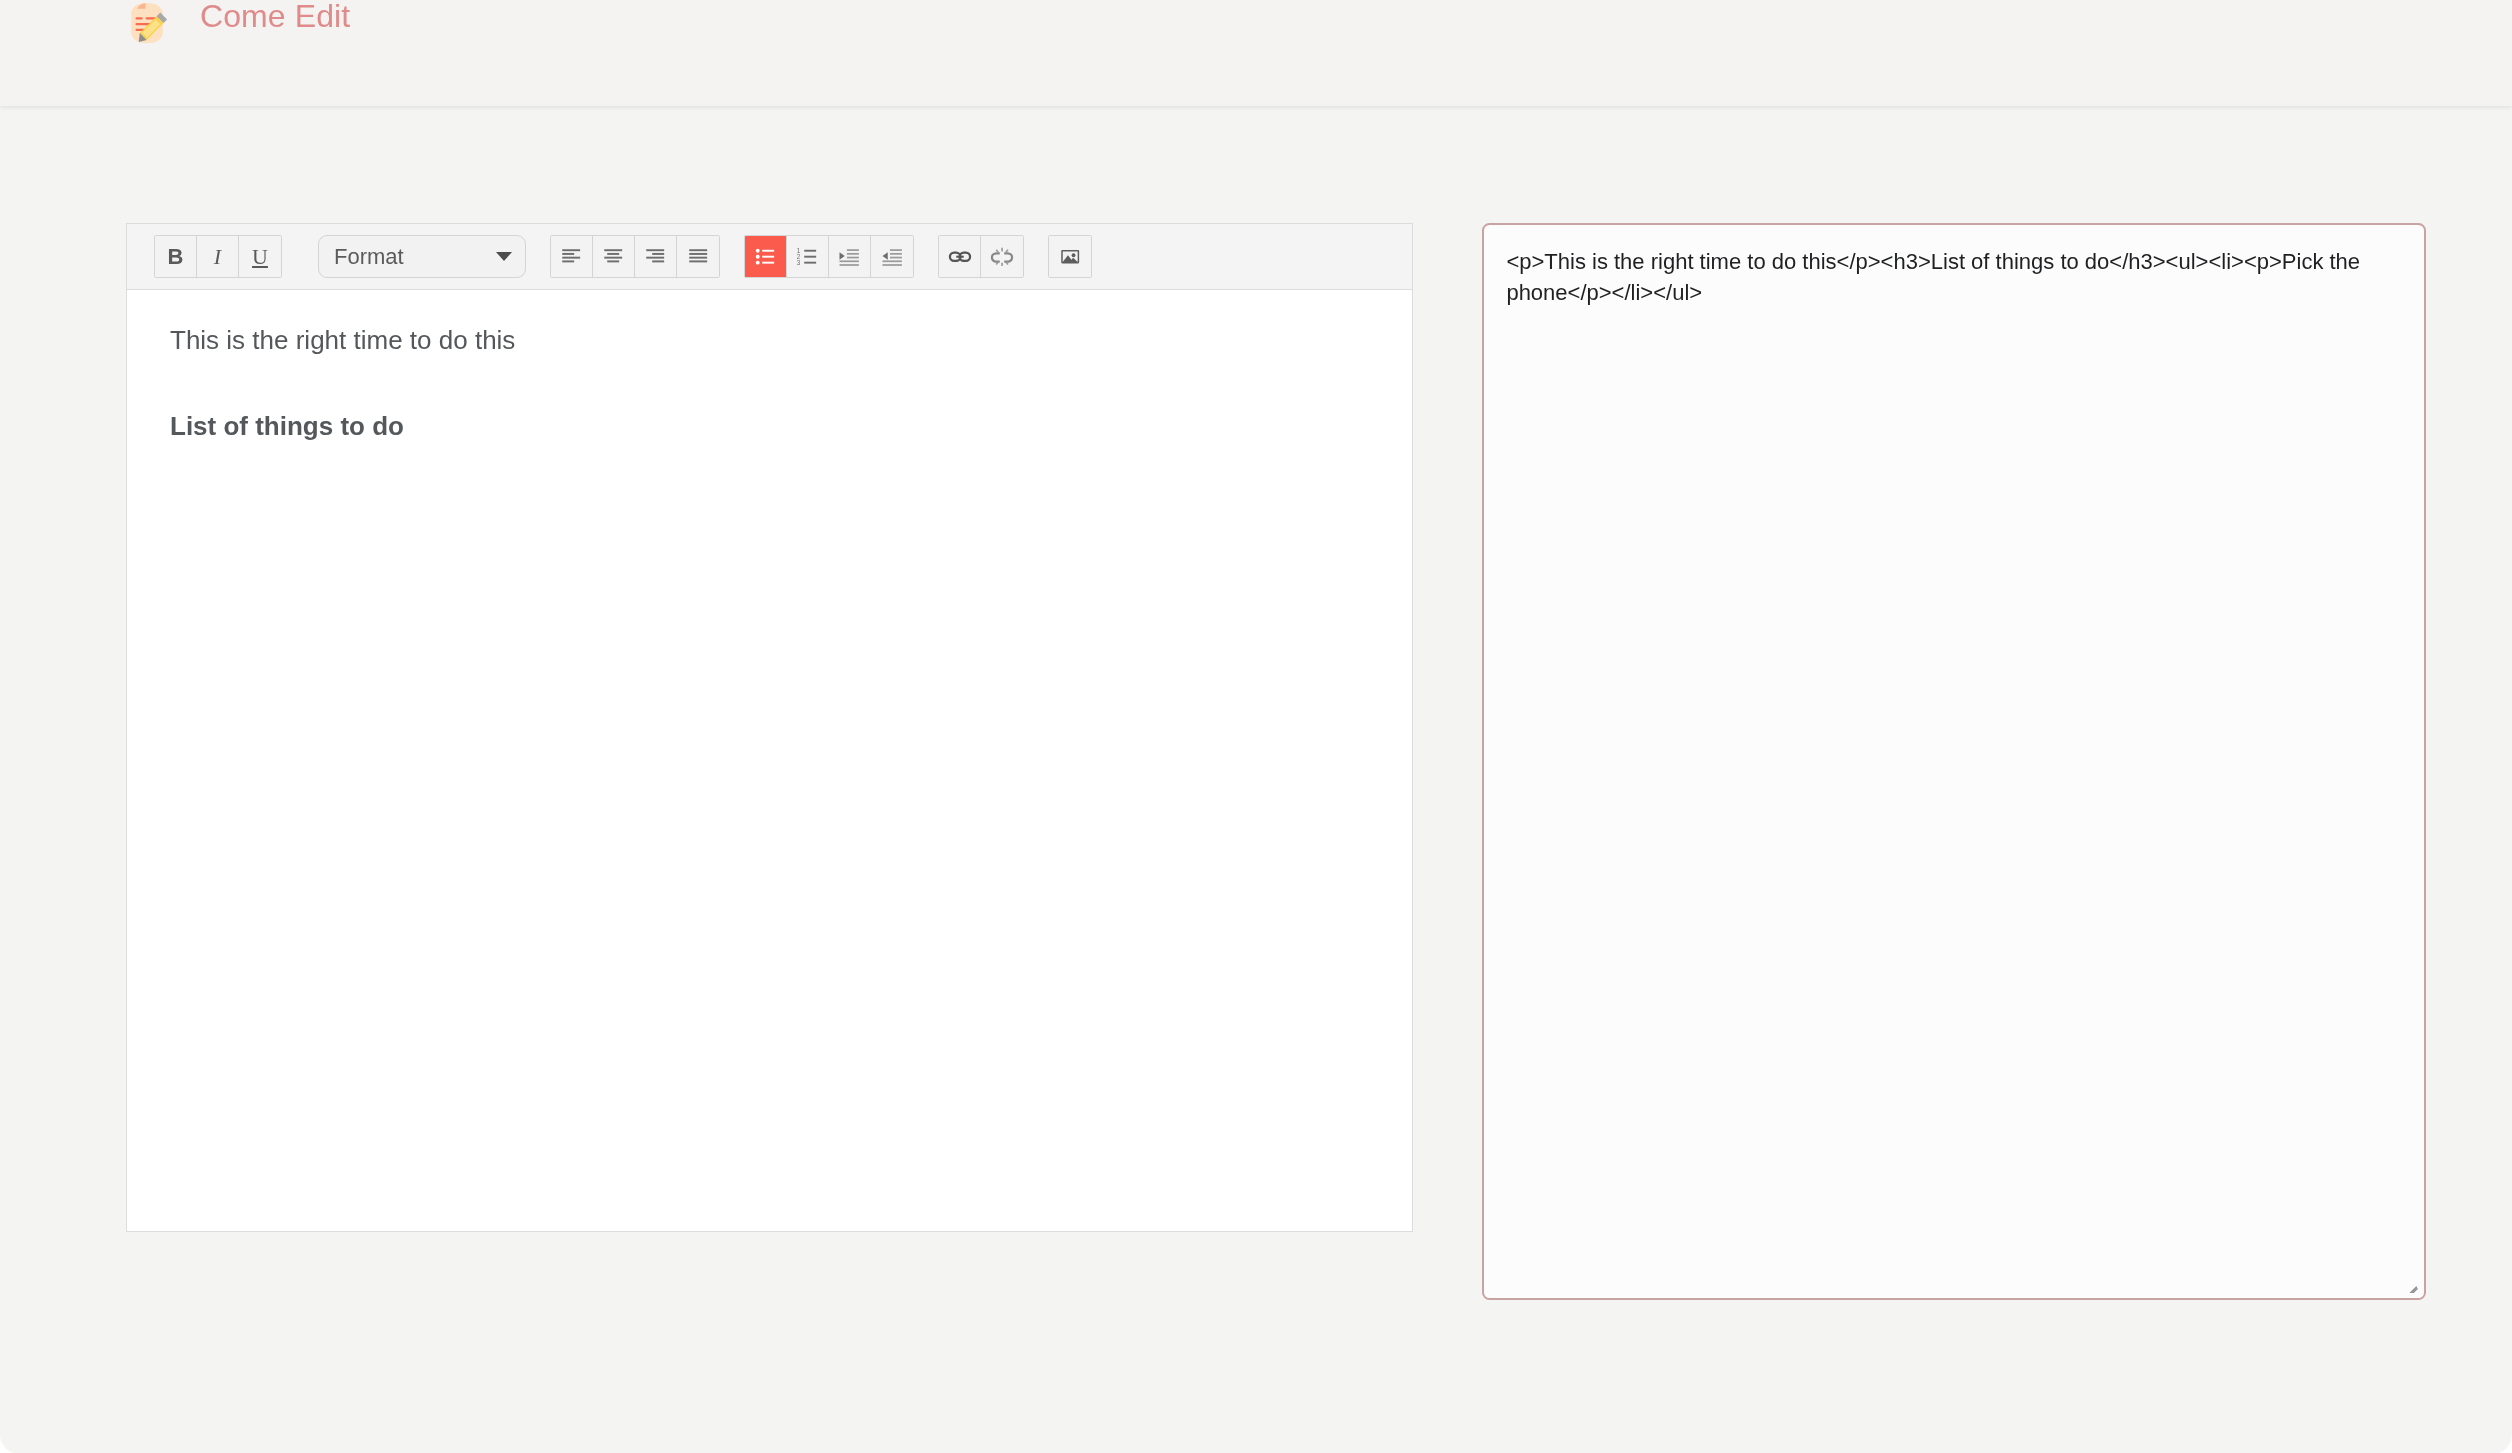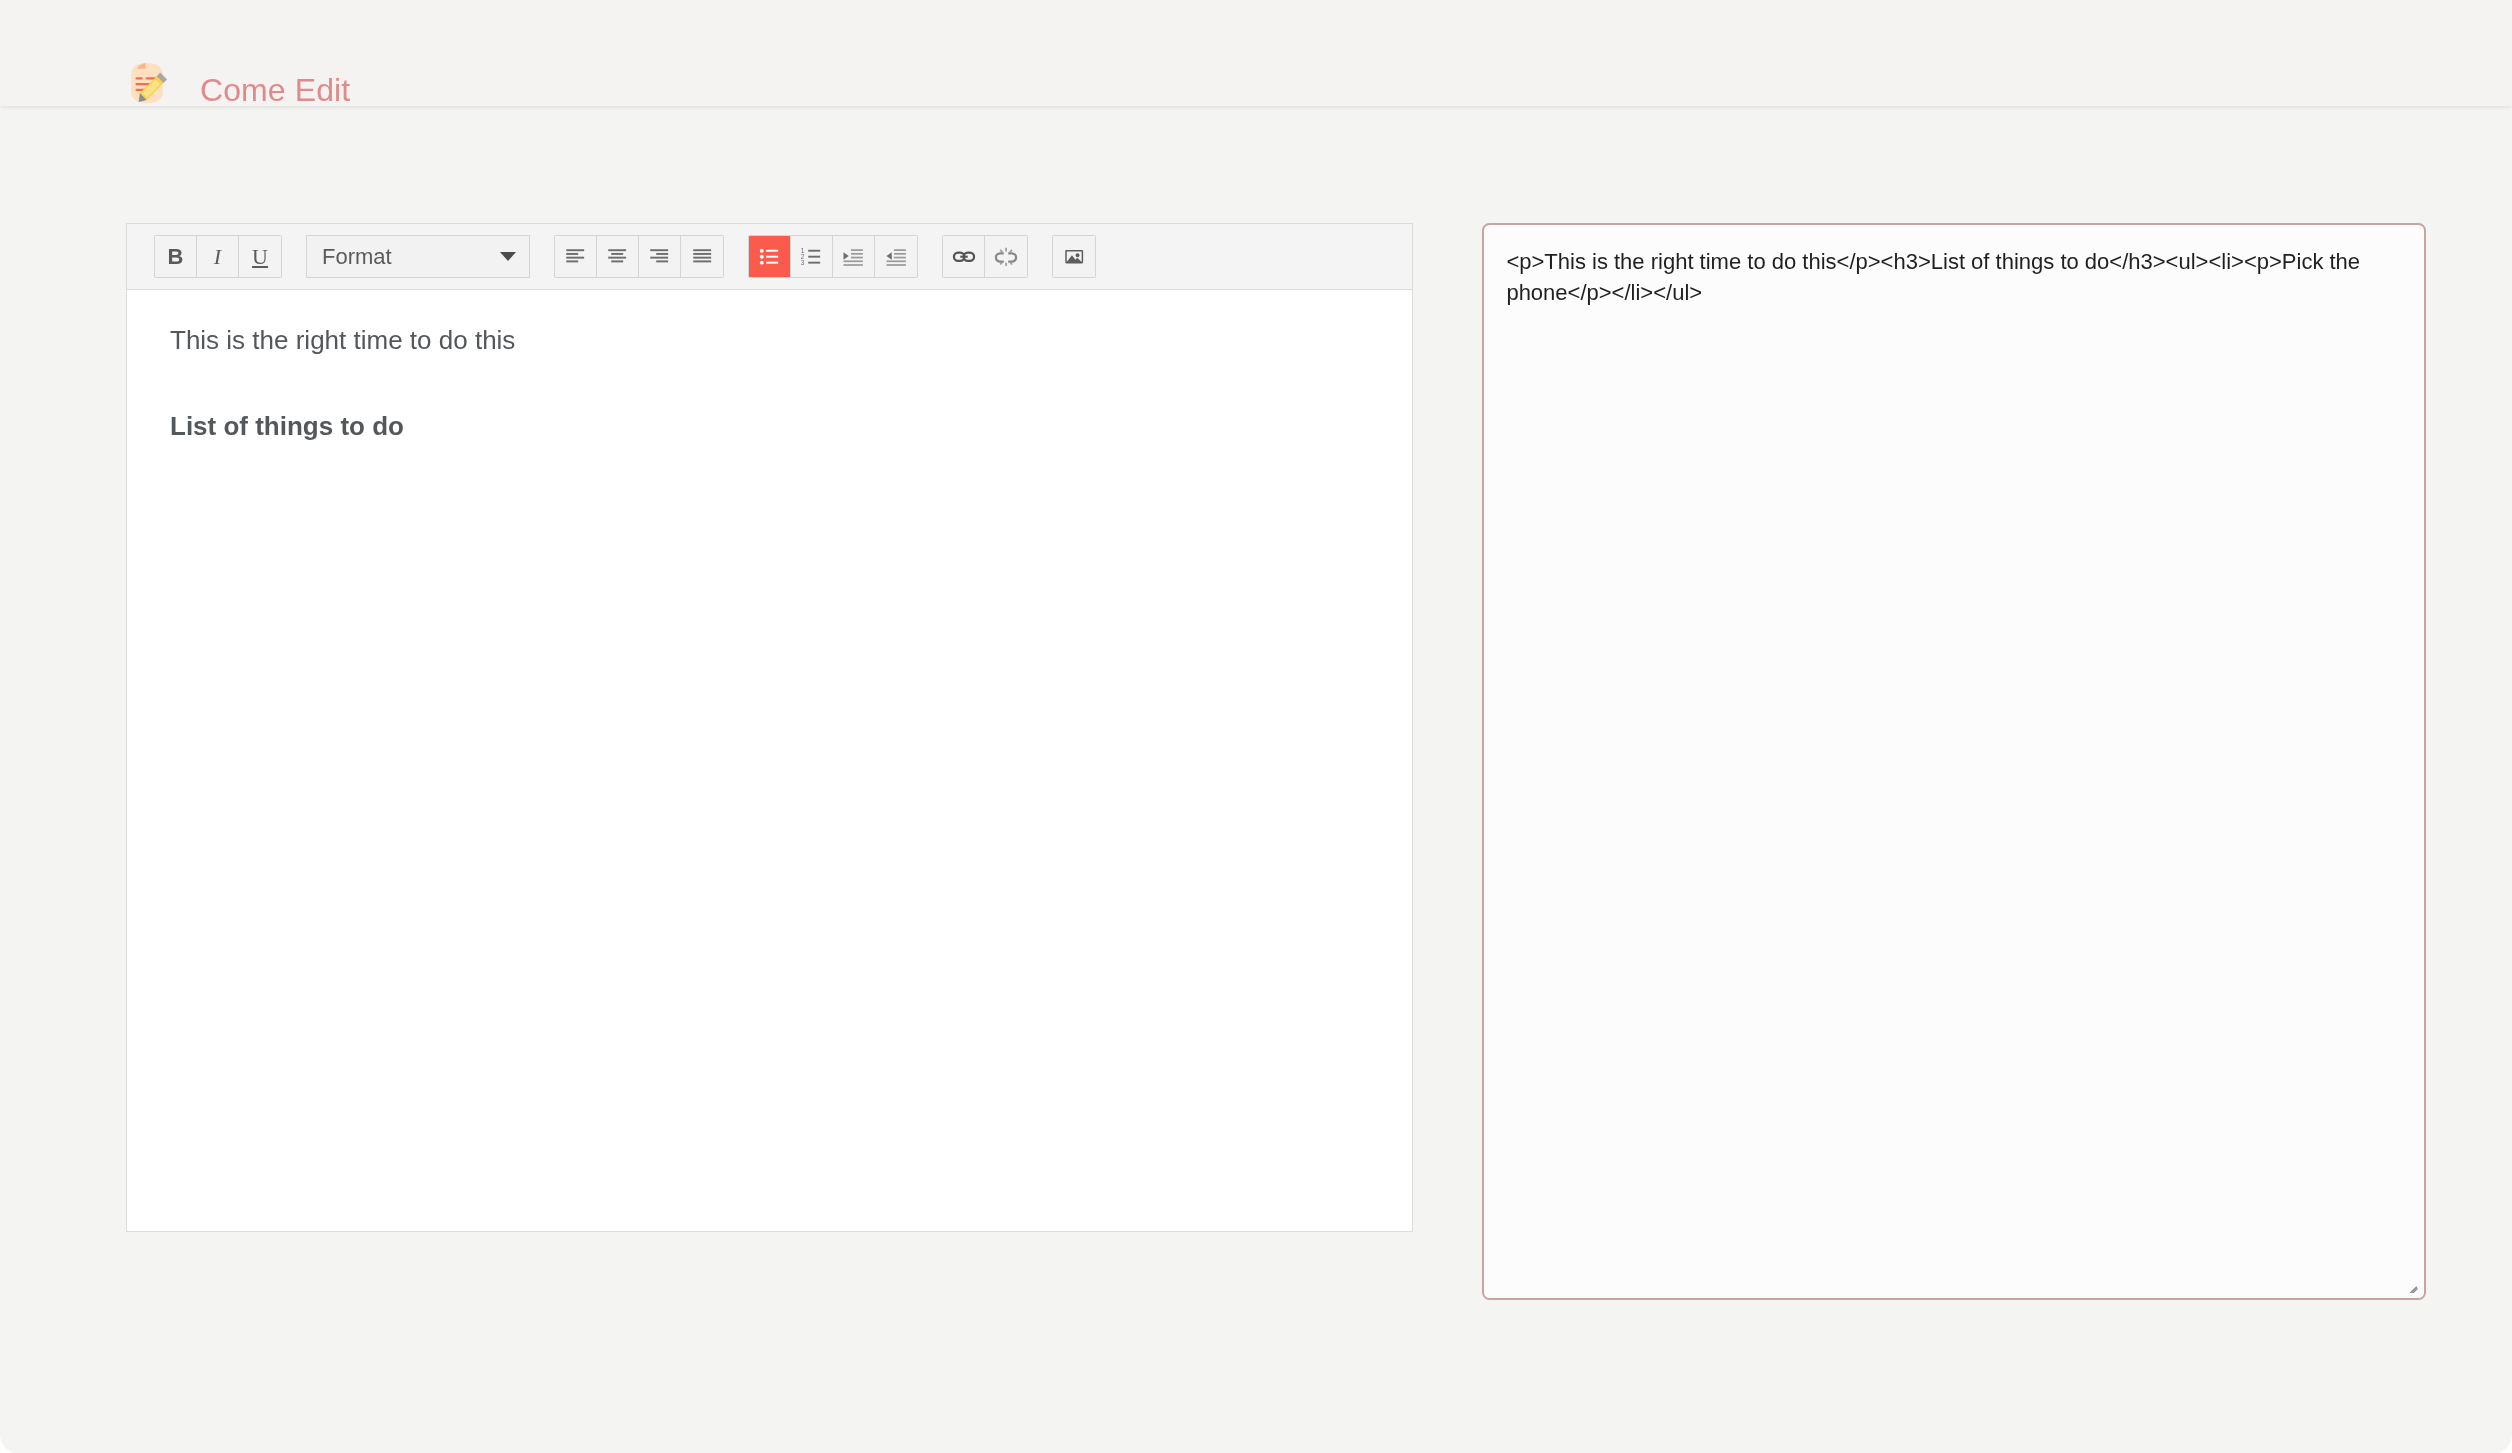--- a/index.html
+++ b/index.html
@@ -15,21 +15,21 @@
     background: #f4f4f3;
     border-radius: 0 0 19.4px 19.4px;
     overflow: hidden;
   }
 
   
   .app-header {
     position: absolute; left: 0; top: 0;
     width: 2512px; height: 106px;
     background: #f4f3f1;
-    display: flex; align-items: flex-end;
+    display: flex; align-items: flex-start;
     padding-left: 124px;
     box-shadow: 0 1.5px 3.7px rgba(0,0,0,0.07);
     z-index: 5;
   }
   .logo-mark { width: 46px; height: 46px; display: block; flex: 0 0 auto; }
   .app-title {
     margin-left: 30px;
     font-size: 32px;
     font-weight: 400;
     color: #e08b8b;
@@ -85,28 +85,29 @@
     color: #5a5a5a;
     font-family: "Liberation Serif", serif;
   }
   .tb-btn .lbl.b { font-weight: bold; font-family: "Liberation Sans", sans-serif; }
   .tb-btn .lbl.i { font-style: italic; }
   .tb-btn .lbl.u { text-decoration: underline; }
   .tb-icon { display: block; }
 
   .format-select {
     height: 43px;
-    width: 224px;
+    width: 208px;
     border: 0.7px solid #d4d4d4;
-    border-radius: 0;
+    border-radius: 9px;
     background: #f2f2f2;
     display: flex; align-items: center;
     padding: 0 13.5px 0 15px;
     cursor: pointer;
     justify-content: space-between;
+    margin-left: 12px;
   }
   .format-select .fs-label {
     font-size: 22px; color: #5b5b5b; line-height: 1;
   }
   .caret {
     width: 0; height: 0;
     border-left: 8.2px solid transparent;
     border-right: 8.2px solid transparent;
     border-top: 9.7px solid #4c4c4c;
   }

